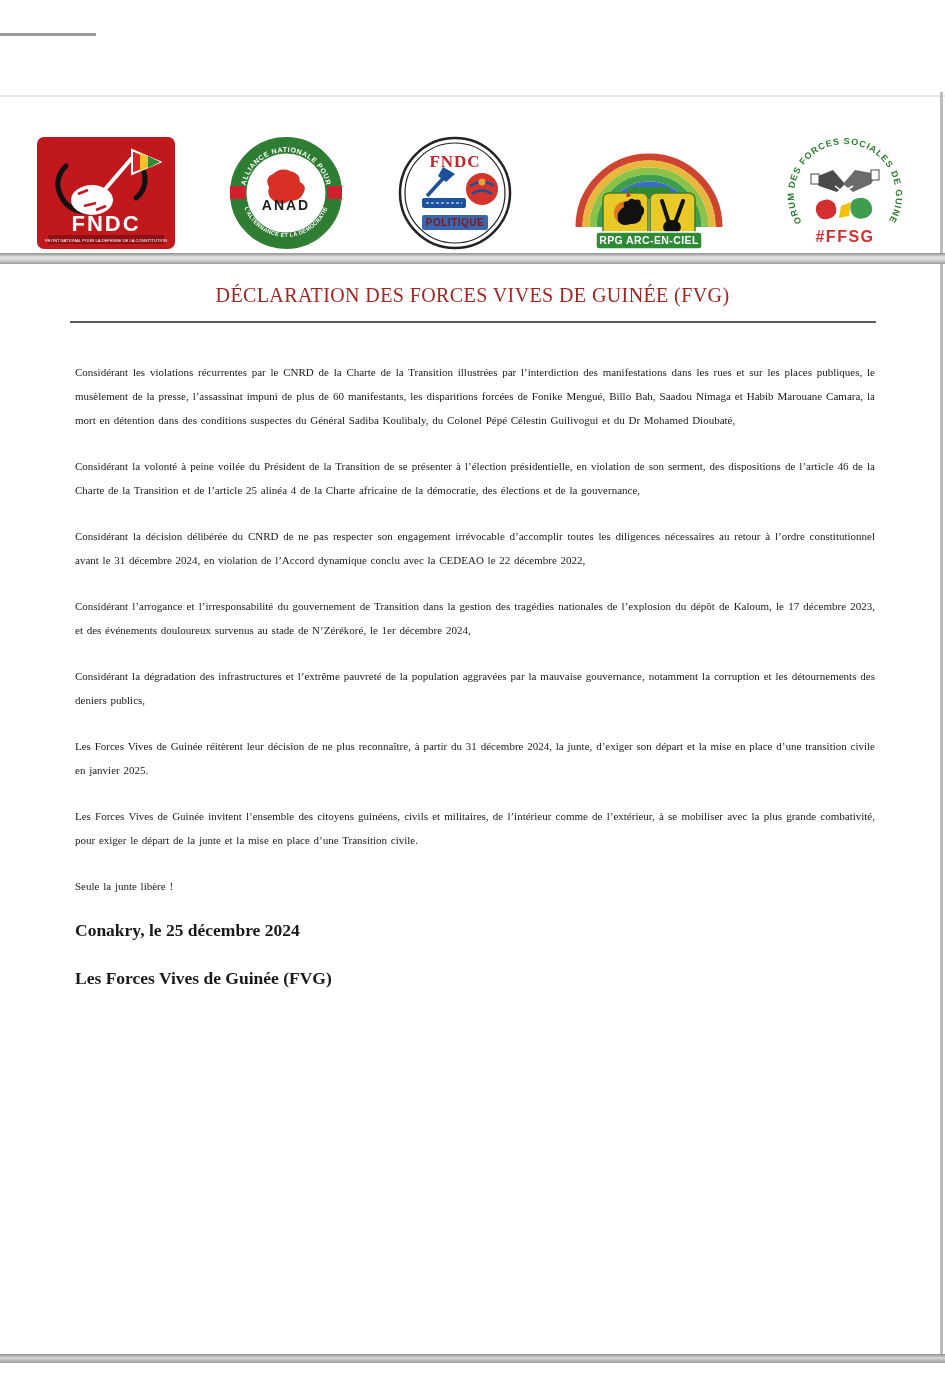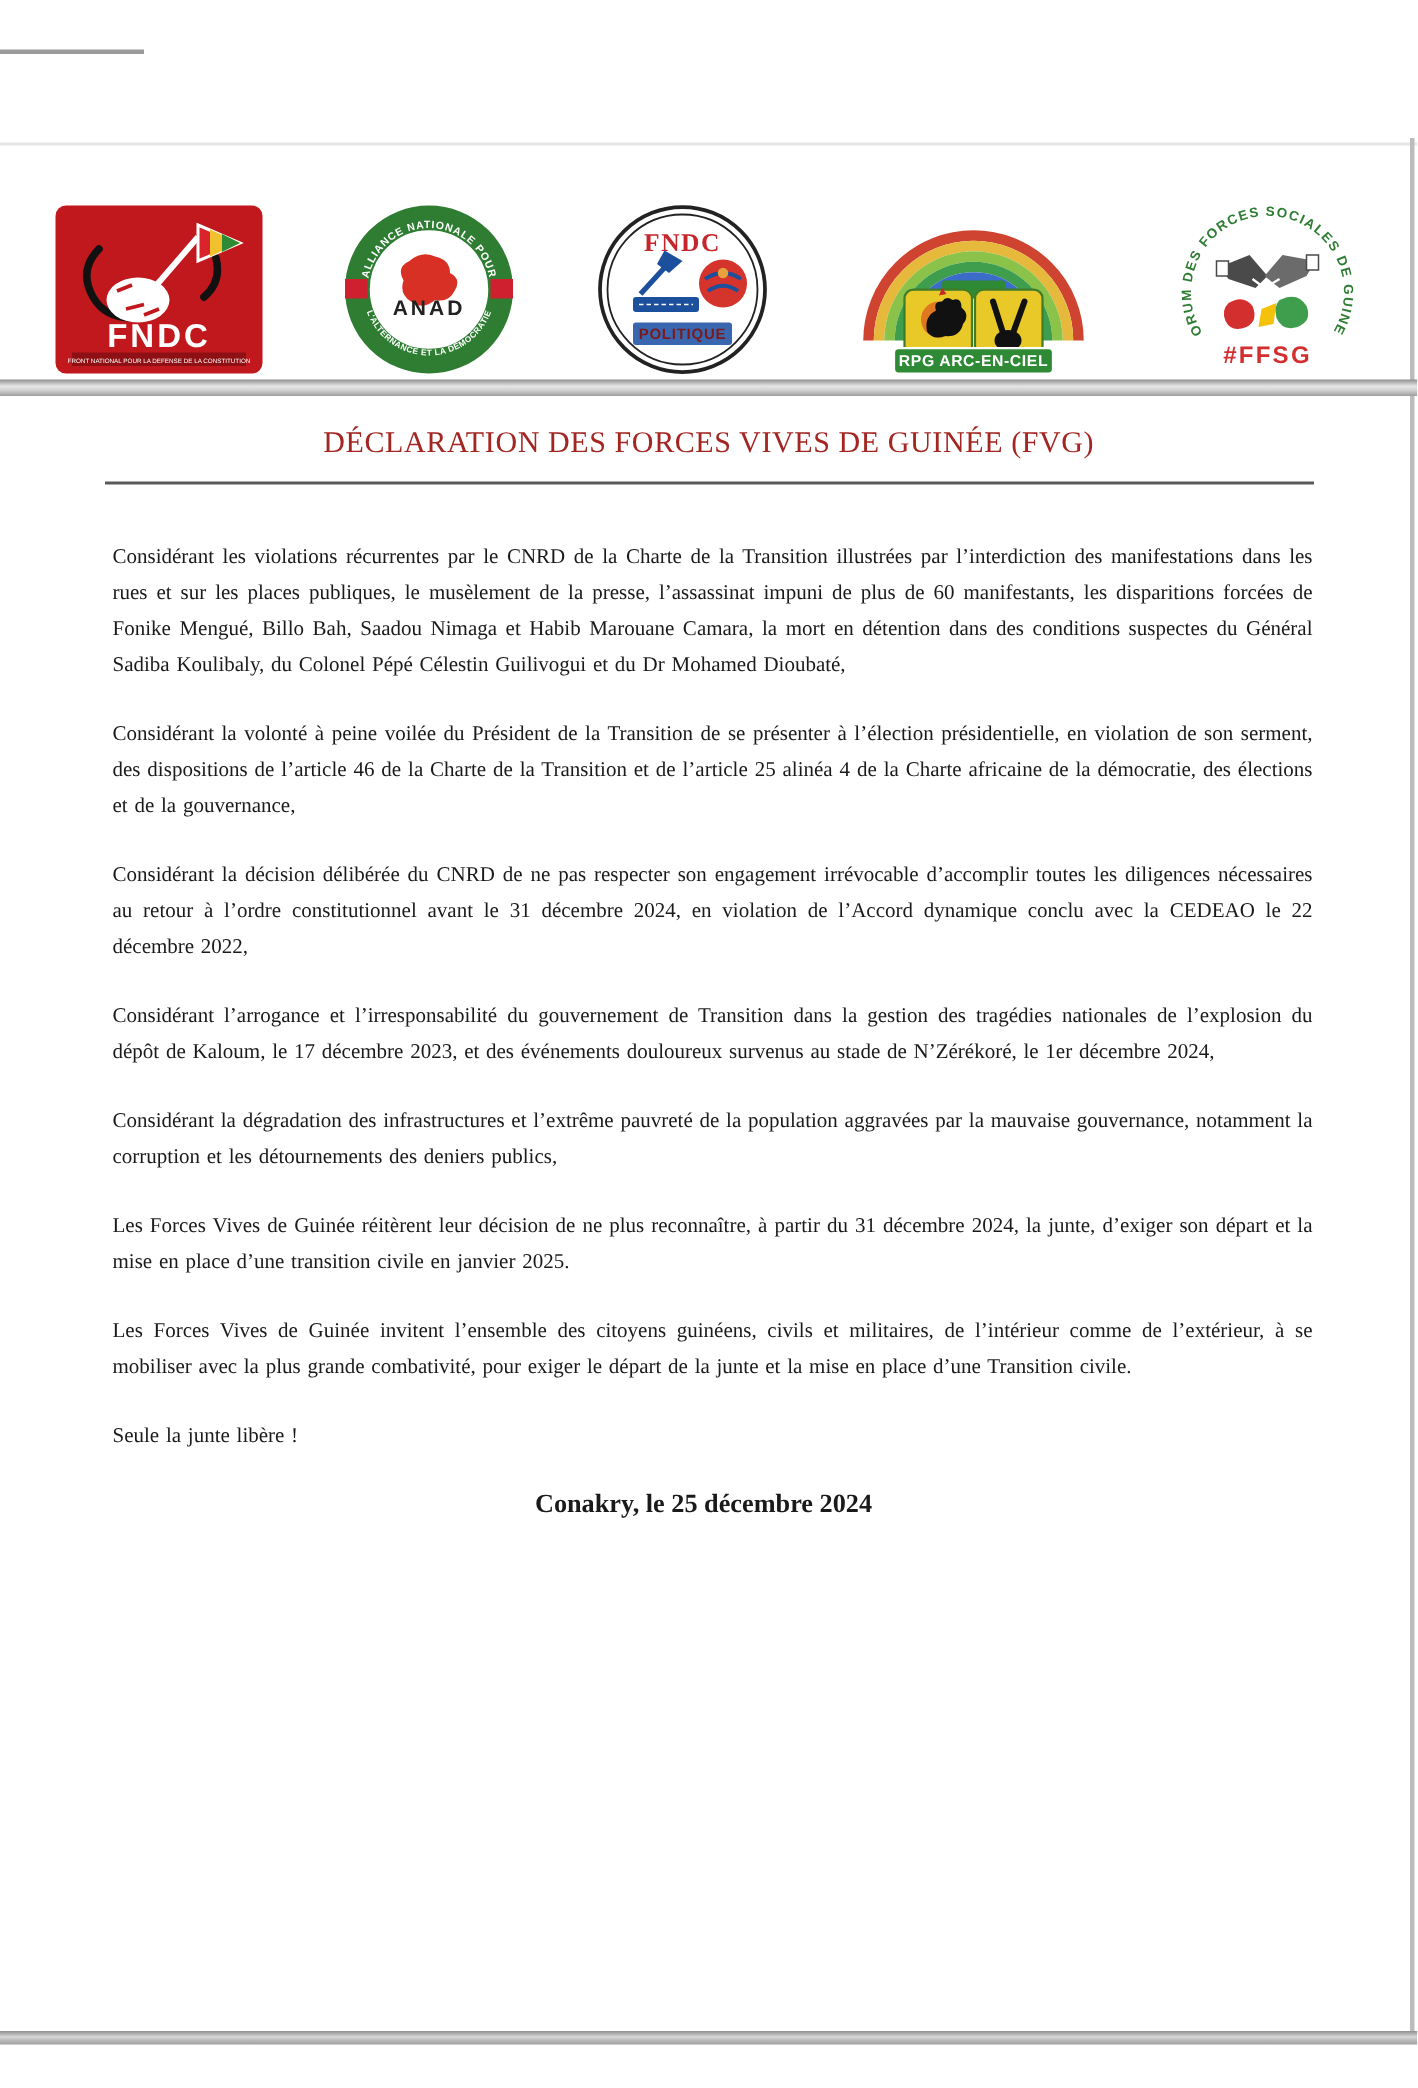--- a/index.html
+++ b/index.html
@@ -35,25 +35,25 @@
   .title-underline {
     position:absolute; top:321px; left:70px; width:806px; height:2px;
     background:#5a5a5a;
   }
 
   
   .text-column {
     position:absolute; top:360px; left:75px; width:800px;
   }
   .para {
-    font-size:14px; line-height:24px; text-align:justify;
+    font-size:11px; line-height:24px; text-align:justify;
     margin:0 0 22px; word-spacing:1px;
   }
   .para.bold { font-weight:normal; }
-  .signature { text-align:center; padding-right:12px; margin-top:16px; }
+  .signature { text-align:left; padding-right:12px; margin-top:16px; }
   .signature .sig-line { font-size:17.5px; font-weight:bold; }
   .signature .sig-line + .sig-line { margin-top:27px; }
 
   svg text { font-family:"Liberation Sans", sans-serif; }
 </style>
 </head>
 <body>
 
 <div class="page">
 
@@ -174,16 +174,17 @@
         <p class="para">Considérant la volonté à peine voilée du Président de la Transition de se présenter à l’élection présidentielle, en violation de son serment, des dispositions de l’article 46 de la Charte de la Transition et de l’article 25 alinéa 4 de la Charte africaine de la démocratie, des élections et de la gouvernance,</p>
         <p class="para">Considérant la décision délibérée du CNRD de ne pas respecter son engagement irrévocable d’accomplir toutes les diligences nécessaires au retour à l’ordre constitutionnel avant le 31 décembre 2024, en violation de l’Accord dynamique conclu avec la CEDEAO le 22 décembre 2022,</p>
         <p class="para">Considérant l’arrogance et l’irresponsabilité du gouvernement de Transition dans la gestion des tragédies nationales de l’explosion du dépôt de Kaloum, le 17 décembre 2023, et des événements douloureux survenus au stade de N’Zérékoré, le 1er décembre 2024,</p>
         <p class="para">Considérant la dégradation des infrastructures et l’extrême pauvreté de la population aggravées par la mauvaise gouvernance, notamment la corruption et les détournements des deniers publics,</p>
         <p class="para bold">Les Forces Vives de Guinée réitèrent leur décision de ne plus reconnaître, à partir du 31 décembre 2024, la junte, d’exiger son départ et la mise en place d’une transition civile en janvier 2025.</p>
         <p class="para">Les Forces Vives de Guinée invitent l’ensemble des citoyens guinéens, civils et militaires, de l’intérieur comme de l’extérieur, à se mobiliser avec la plus grande combativité, pour exiger le départ de la junte et la mise en place d’une Transition civile.</p>
         <p class="para">Seule la junte libère !</p>
       </div>
     <div class="signature">
       <div class="sig-line">Conakry, le 25 décembre 2024</div>
+      <div class="sig-line">Les Forces Vives de Guinée (FVG)</div>
     </div>
   </div>
 
 </div>
 
 </body></html>

